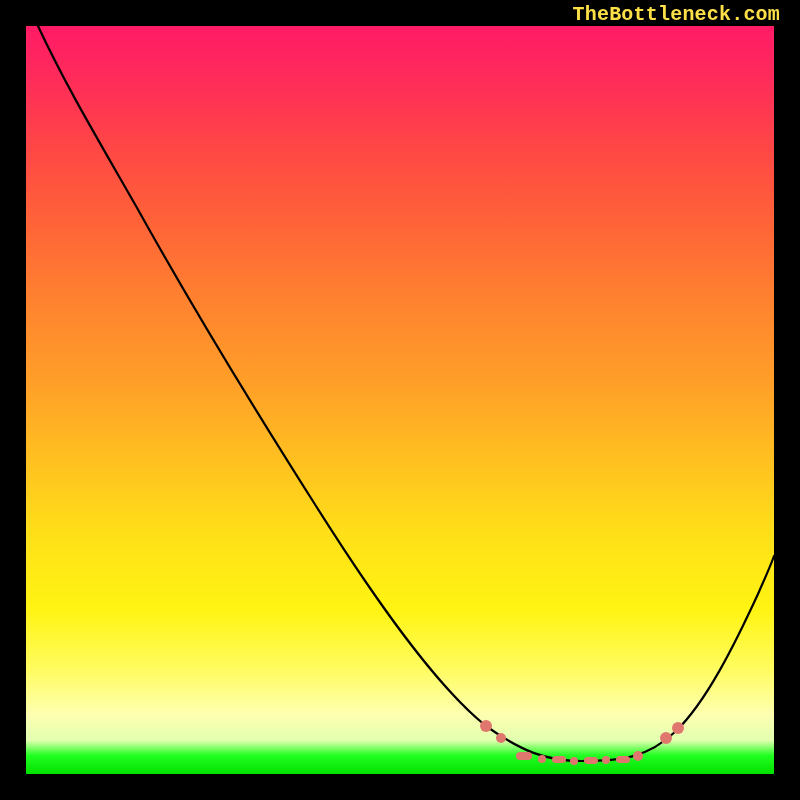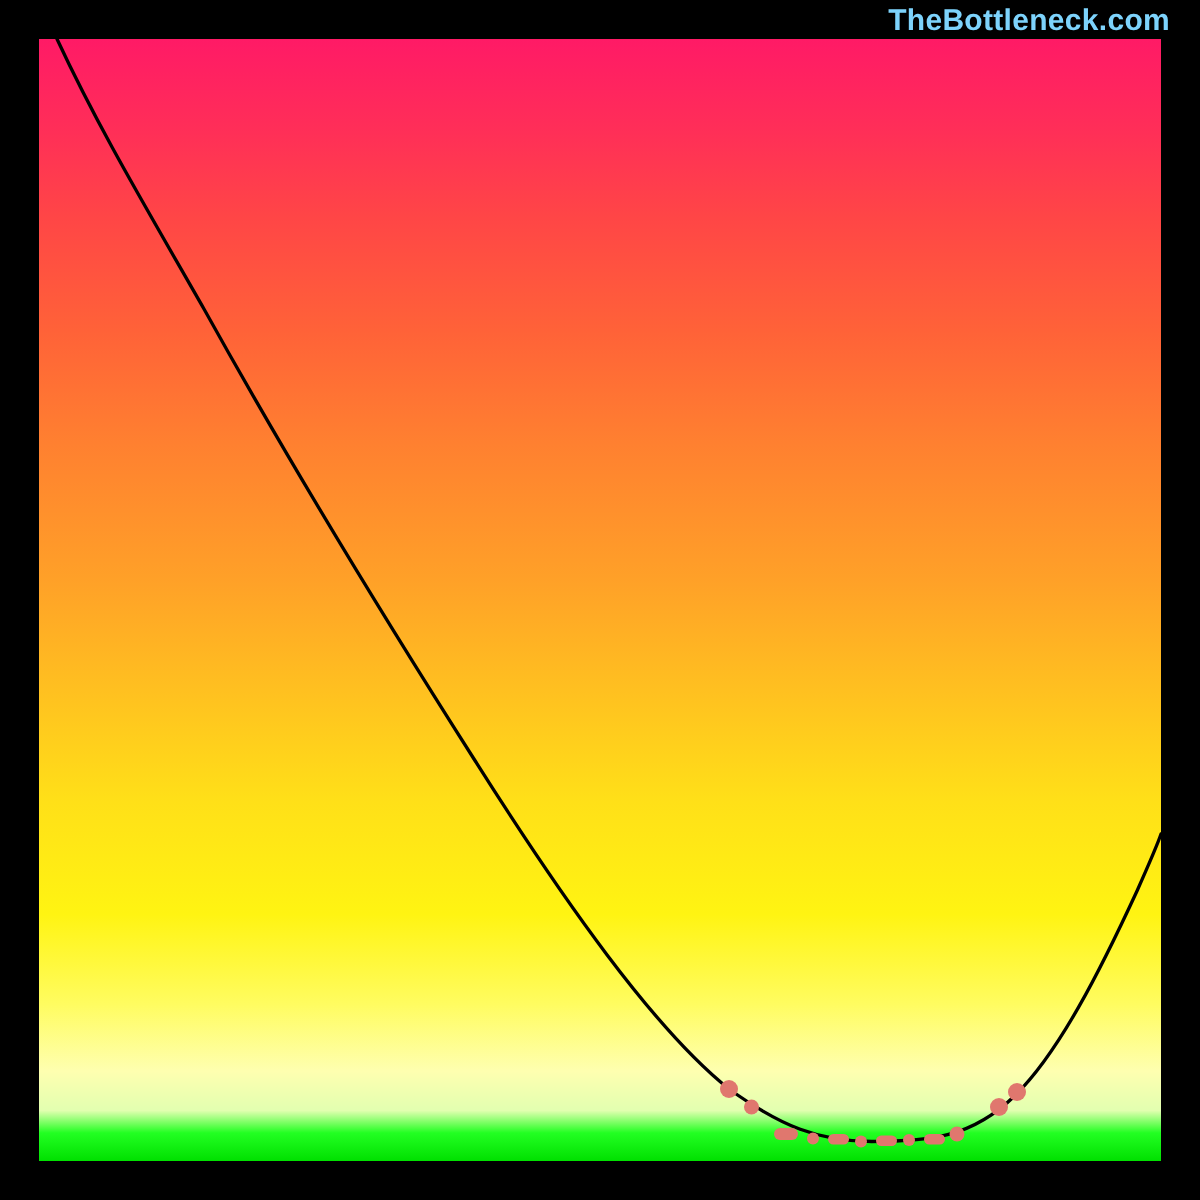--- a/index.html
+++ b/index.html
@@ -41,25 +41,26 @@
       #feffb0 92%,
       #e2ffb0 95.5%,
       #22ff22 97.5%,
       #00e000 100%
     );
   }
   .watermark {
     position: absolute;
     top: 3px;
     right: 20px;
-    color: #7dd3fc;
+    color: #fde047;
     font-size: 20px;
     font-weight: 600;
     letter-spacing: 0.2px;
     user-select: none;
+    font-family: Liberation Mono, monospace;
   }
   svg.curve {
     position: absolute;
     top: 0;
     left: 0;
     width: 748px;
     height: 748px;
     overflow: visible;
   }
   .curve-path {

